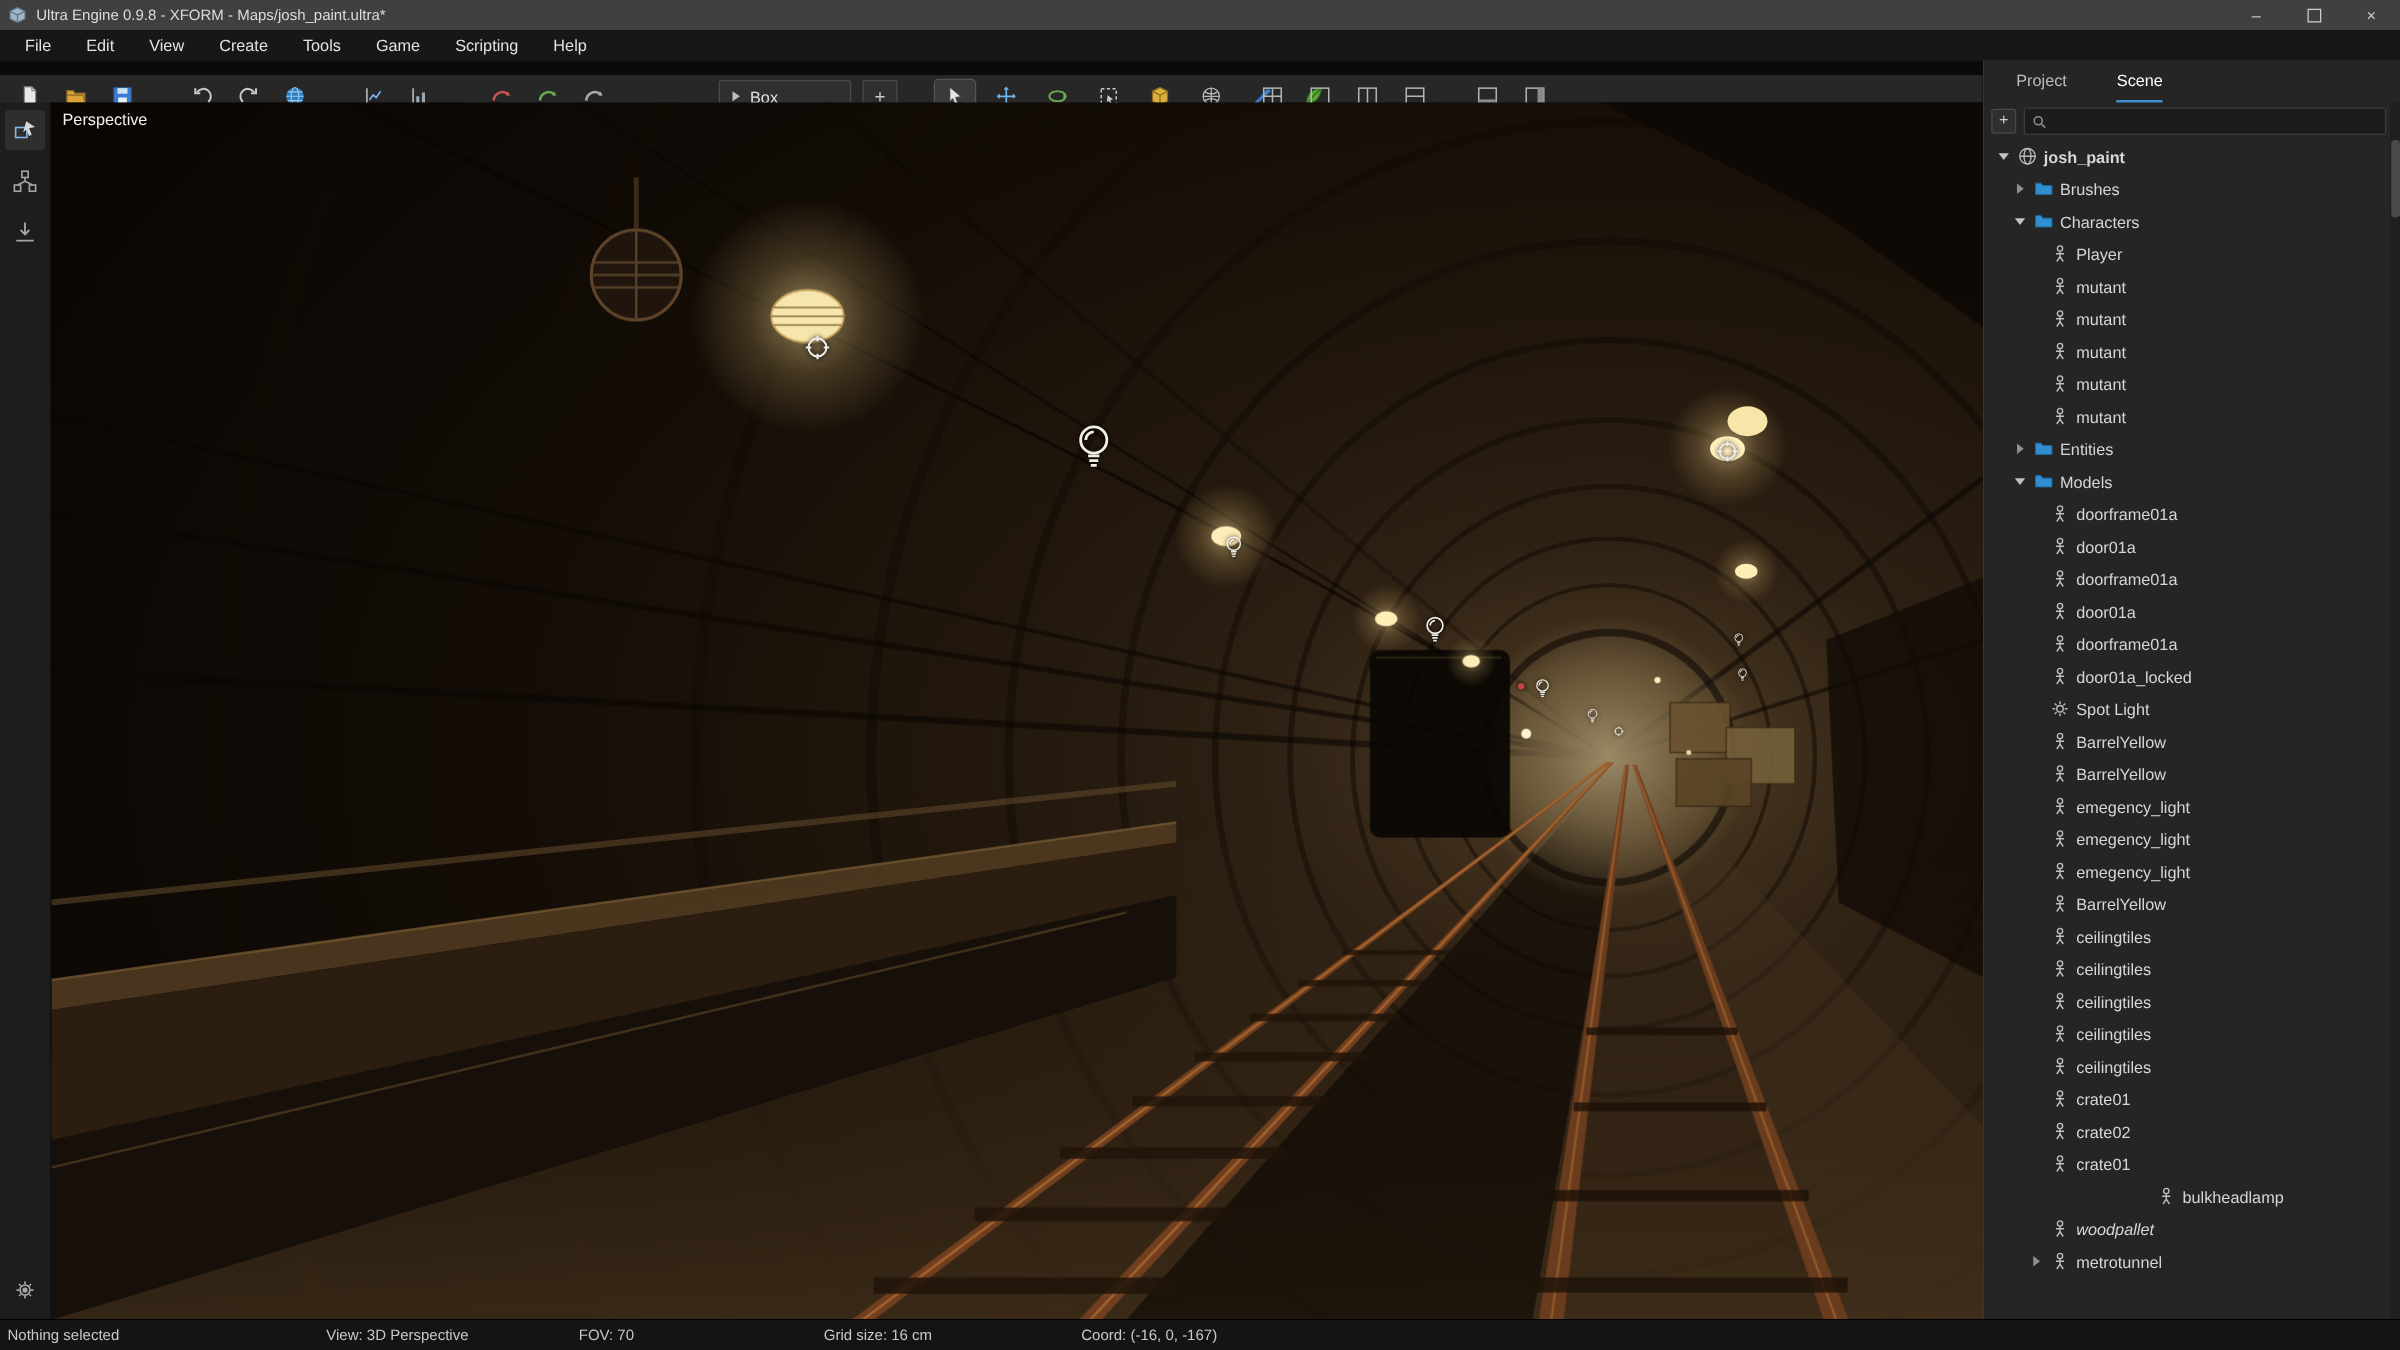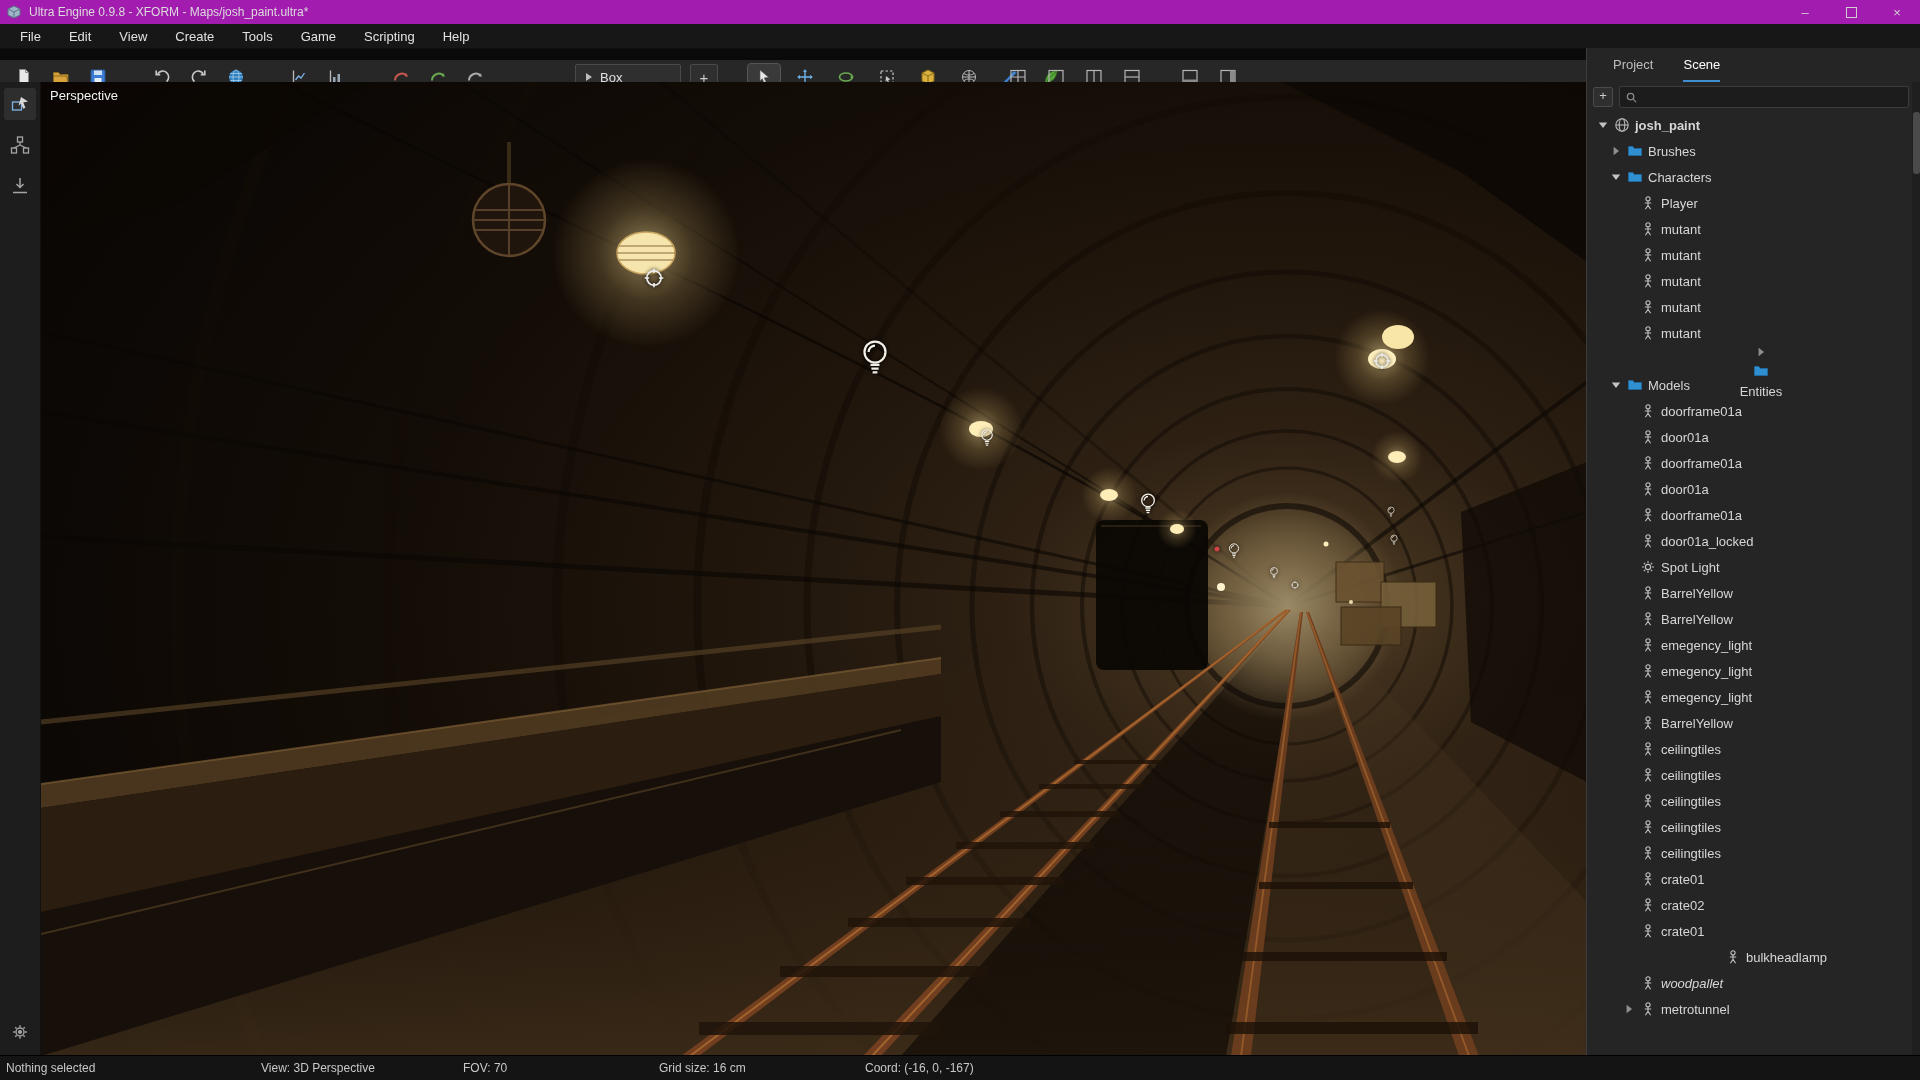--- a/index.html
+++ b/index.html
@@ -1,18 +1,18 @@
 <!DOCTYPE html>
 <html><head>
 <meta charset="utf-8">
 <style>
   html,body{margin:0;padding:0;}
   body{width:1920px;height:1080px;overflow:hidden;background:#0a0a0a;
        font-family:"Liberation Sans",sans-serif;color:#ddd;position:relative;}
-  .titlebar{position:absolute;left:0;top:0;right:0;height:24px;background:#a21caf;
+  .titlebar{position:absolute;left:0;top:0;right:0;height:24px;background:#404040;
             display:flex;align-items:center;}
   .app-icon{width:14px;height:14px;margin:0 8px 0 7px;flex:none;}
   .title-text{font-size:12px;color:#dcdcdc;white-space:nowrap;}
   .win-controls{margin-left:auto;display:flex;height:100%;}
   .win-btn{width:46px;height:100%;display:flex;align-items:center;justify-content:center;
            color:#cfcfcf;font-size:13px;}
   .max-box{width:9px;height:9px;border:1px solid #cfcfcf;}
 
   .menubar{position:absolute;left:0;top:24px;right:0;height:24px;background:#171717;
            display:flex;align-items:center;padding-left:6px;border-bottom:1px solid #101010;}
@@ -44,21 +44,21 @@
   .vp-label{position:absolute;left:9px;top:6px;font-size:13px;color:#f2f2f2;
             text-shadow:0 1px 2px #000;z-index:6;}
   .scene{position:absolute;left:0;top:0;}
   .gizmo{position:absolute;transform:translate(-50%,-50%);z-index:5;
          filter:drop-shadow(0 0 2px rgba(0,0,0,.9));}
   .gizmo svg{display:block;width:100%;height:auto;}
   .gizmo.dot{background:#cf4444;border-radius:50%;}
 
   .rightpanel{position:absolute;left:1586px;top:48px;width:334px;bottom:24px;background:#252526;
               border-left:1px solid #3c3c3c;}
-  .panel-tabs{height:34px;display:flex;align-items:stretch;padding-left:26px;gap:30px;}
+  .panel-tabs{height:34px;display:flex;align-items:stretch;padding-left:26px;gap:40px;}
   .tab{font-size:13px;color:#bdbdbd;display:flex;align-items:center;border-bottom:2px solid transparent;}
   .tab.active{color:#ffffff;border-bottom-color:#3d8fd1;}
   .panel-search{height:30px;display:flex;align-items:center;padding:0 12px 0 6px;gap:6px;}
   .add-btn{width:18px;height:18px;border:1px solid #4a4a4a;background:#2f2f2f;color:#ccc;
            font-size:13px;line-height:16px;text-align:center;border-radius:2px;flex:none;}
   .search-box{flex:1;height:20px;background:#1c1c1c;border:1px solid #3c3c3c;border-radius:2px;
               display:flex;align-items:center;padding:0 6px;gap:5px;}
   .search-box input{flex:1;background:transparent;border:none;outline:none;color:#ddd;
                     font-size:12px;font-family:inherit;min-width:0;}
   .tree{position:absolute;top:64px;bottom:0;left:0;right:9px;overflow:hidden;font-size:13px;}
@@ -624,21 +624,21 @@
       <div class="tree-row" style="padding-left: 36px;">
         <span class="expander"></span>
         <span class="tree-icon">
           <svg width="16" height="16" viewBox="0 0 16 16" fill="none" stroke="#bfbfbf" stroke-width="1.1">
             <circle cx="8" cy="3.8" r="2.1"></circle>
             <path d="M8 6v4.4M4.8 8h6.4M8 10.4l-2.6 3.8M8 10.4l2.6 3.8"></path>
           </svg>
         </span>
         <span class="tree-label">mutant</span>
       </div>
-      <div class="tree-row" style="padding-left: 23px; flex-direction: column;">
+      <div class="tree-row" style="padding-left: 23px;">
         <span class="expander">
           <svg width="12" height="12" viewBox="0 0 10 10">
             <path d="M3 1.5L7.5 5 3 8.5z" fill="#8f8f8f"></path>
           </svg>
         </span>
         <span class="tree-icon">
           <svg width="16" height="16" viewBox="0 0 16 16">
             <path d="M1.5 3.5h4.2l1.6 2h7.2v7H1.5z" fill="#2f8fd0" stroke="#1f6ca3" stroke-width="0.8"></path>
           </svg>
         </span>

